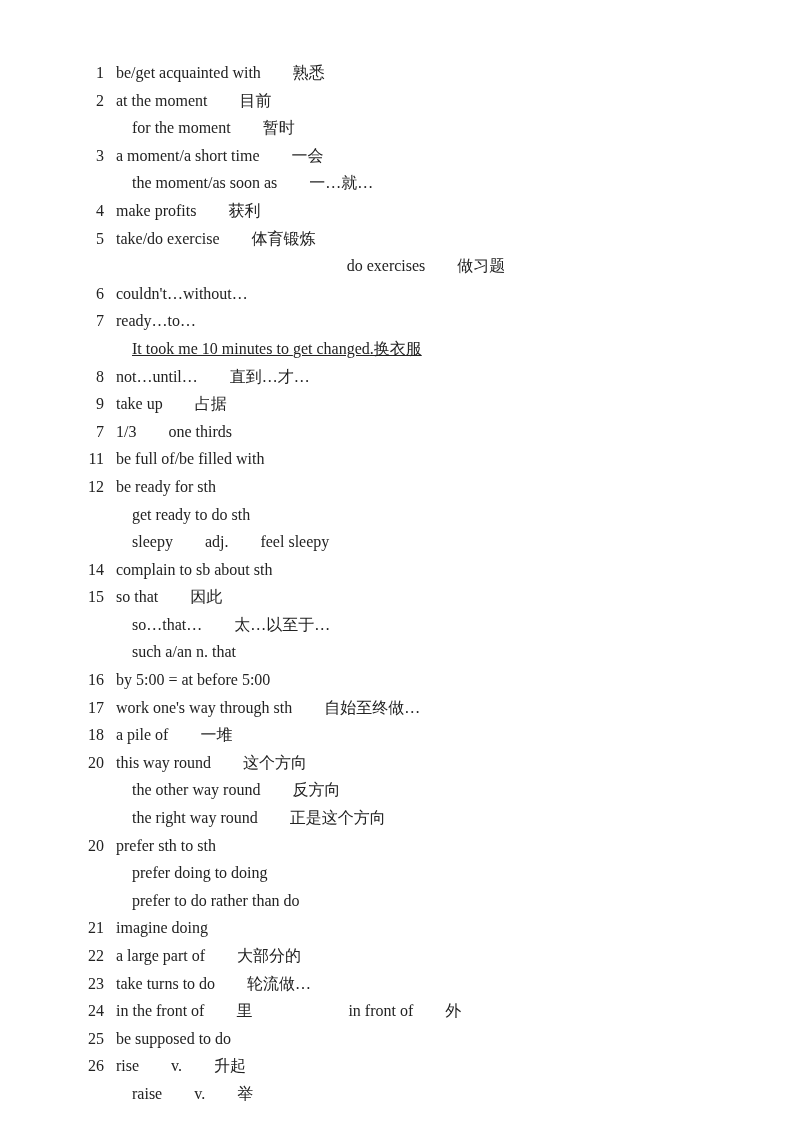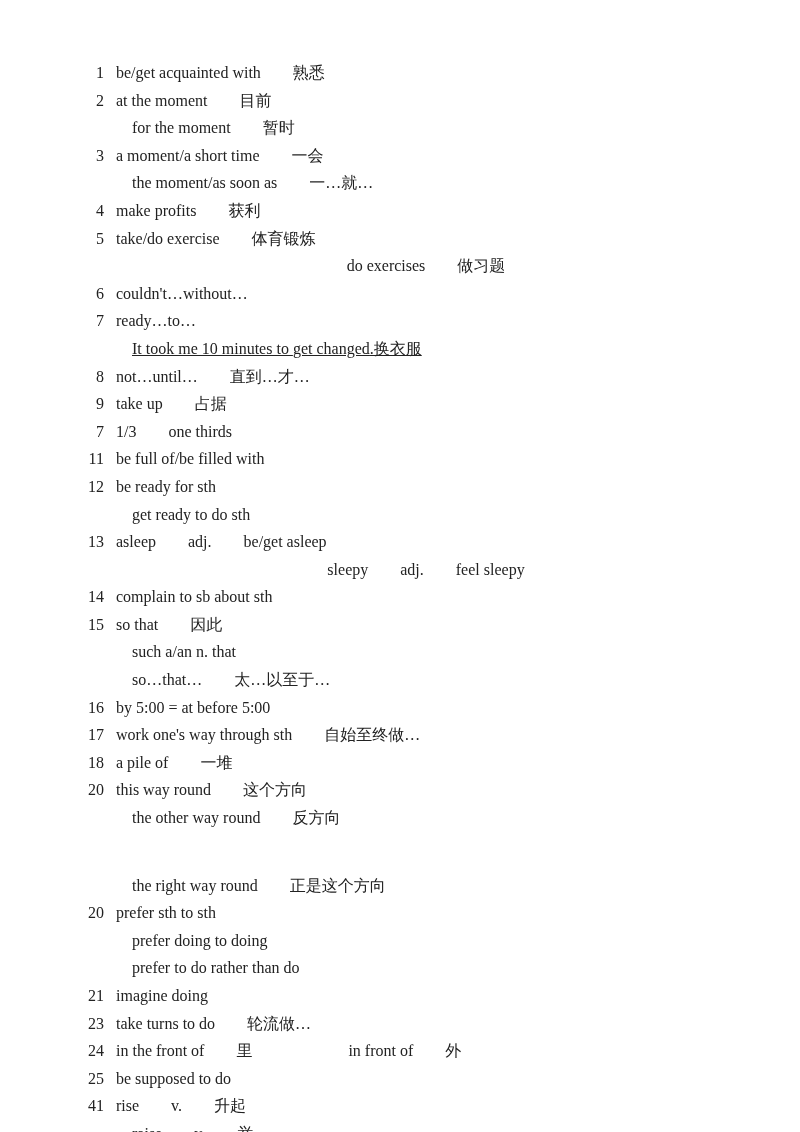--- a/index.html
+++ b/index.html
@@ -102,42 +102,38 @@
     </div>
     <div class="entry">
       <div class="num">12</div>
       <div class="content">be ready for sth</div>
     </div>
     <div class="entry">
       <div class="num"></div>
       <div class="content" style="padding-left: 16px;">get ready to do sth</div>
     </div>
     <div class="entry">
-      <div class="num">13</div>
-      <div class="content">asleep  adj.  be/get asleep</div>
-    </div>
-    <div class="entry">
       <div class="num"></div>
-      <div class="content" style="padding-left: 16px; text-align: center;">sleepy  adj.  feel sleepy</div>
+      <div class="content" style="padding-left: 16px;">sleepy  adj.  feel sleepy</div>
     </div>
     <div class="entry">
       <div class="num">14</div>
       <div class="content">complain to sb about sth</div>
     </div>
     <div class="entry">
       <div class="num">15</div>
       <div class="content">so that  因此</div>
     </div>
     <div class="entry">
       <div class="num"></div>
-      <div class="content" style="padding-left: 16px;">such a/an n. that</div>
+      <div class="content" style="padding-left: 16px;">so…that…  太…以至于…</div>
     </div>
     <div class="entry">
       <div class="num"></div>
-      <div class="content" style="padding-left: 16px;">so…that…  太…以至于…</div>
+      <div class="content" style="padding-left: 16px;">such a/an n. that</div>
     </div>
     <div class="entry">
       <div class="num">16</div>
       <div class="content">by 5:00 = at before 5:00</div>
     </div>
     <div class="entry">
       <div class="num">17</div>
       <div class="content">work one's way through sth  自始至终做…</div>
     </div>
     <div class="entry">
@@ -147,51 +143,55 @@
     <div class="entry">
       <div class="num">20</div>
       <div class="content">this way round  这个方向</div>
     </div>
     <div class="entry">
       <div class="num"></div>
       <div class="content" style="padding-left: 16px;">the other way round  反方向</div>
     </div>
     <div class="entry">
       <div class="num"></div>
-      <div class="content" style="padding-left: 16px; margin-top: 40px;">the right way round  正是这个方向</div>
+      <div class="content" style="padding-left: 16px;">the right way round  正是这个方向</div>
     </div>
     <div class="entry">
       <div class="num">20</div>
       <div class="content">prefer sth to sth</div>
     </div>
     <div class="entry">
       <div class="num"></div>
       <div class="content" style="padding-left: 16px;">prefer doing to doing</div>
     </div>
     <div class="entry">
       <div class="num"></div>
       <div class="content" style="padding-left: 16px;">prefer to do rather than do</div>
     </div>
     <div class="entry">
       <div class="num">21</div>
       <div class="content">imagine doing</div>
     </div>
     <div class="entry">
+      <div class="num">22</div>
+      <div class="content">a large part of  大部分的</div>
+    </div>
+    <div class="entry">
       <div class="num">23</div>
       <div class="content">take turns to do  轮流做…</div>
     </div>
     <div class="entry">
       <div class="num">24</div>
       <div class="content">in the front of  里　　　　　　in front of  外</div>
     </div>
     <div class="entry">
       <div class="num">25</div>
       <div class="content">be supposed to do</div>
     </div>
     <div class="entry">
-      <div class="num">41</div>
+      <div class="num">26</div>
       <div class="content">rise  v.  升起</div>
     </div>
     <div class="entry">
       <div class="num"></div>
       <div class="content" style="padding-left: 16px;">raise  v.  举</div>
     </div>
   </div>
 
 </body></html>

